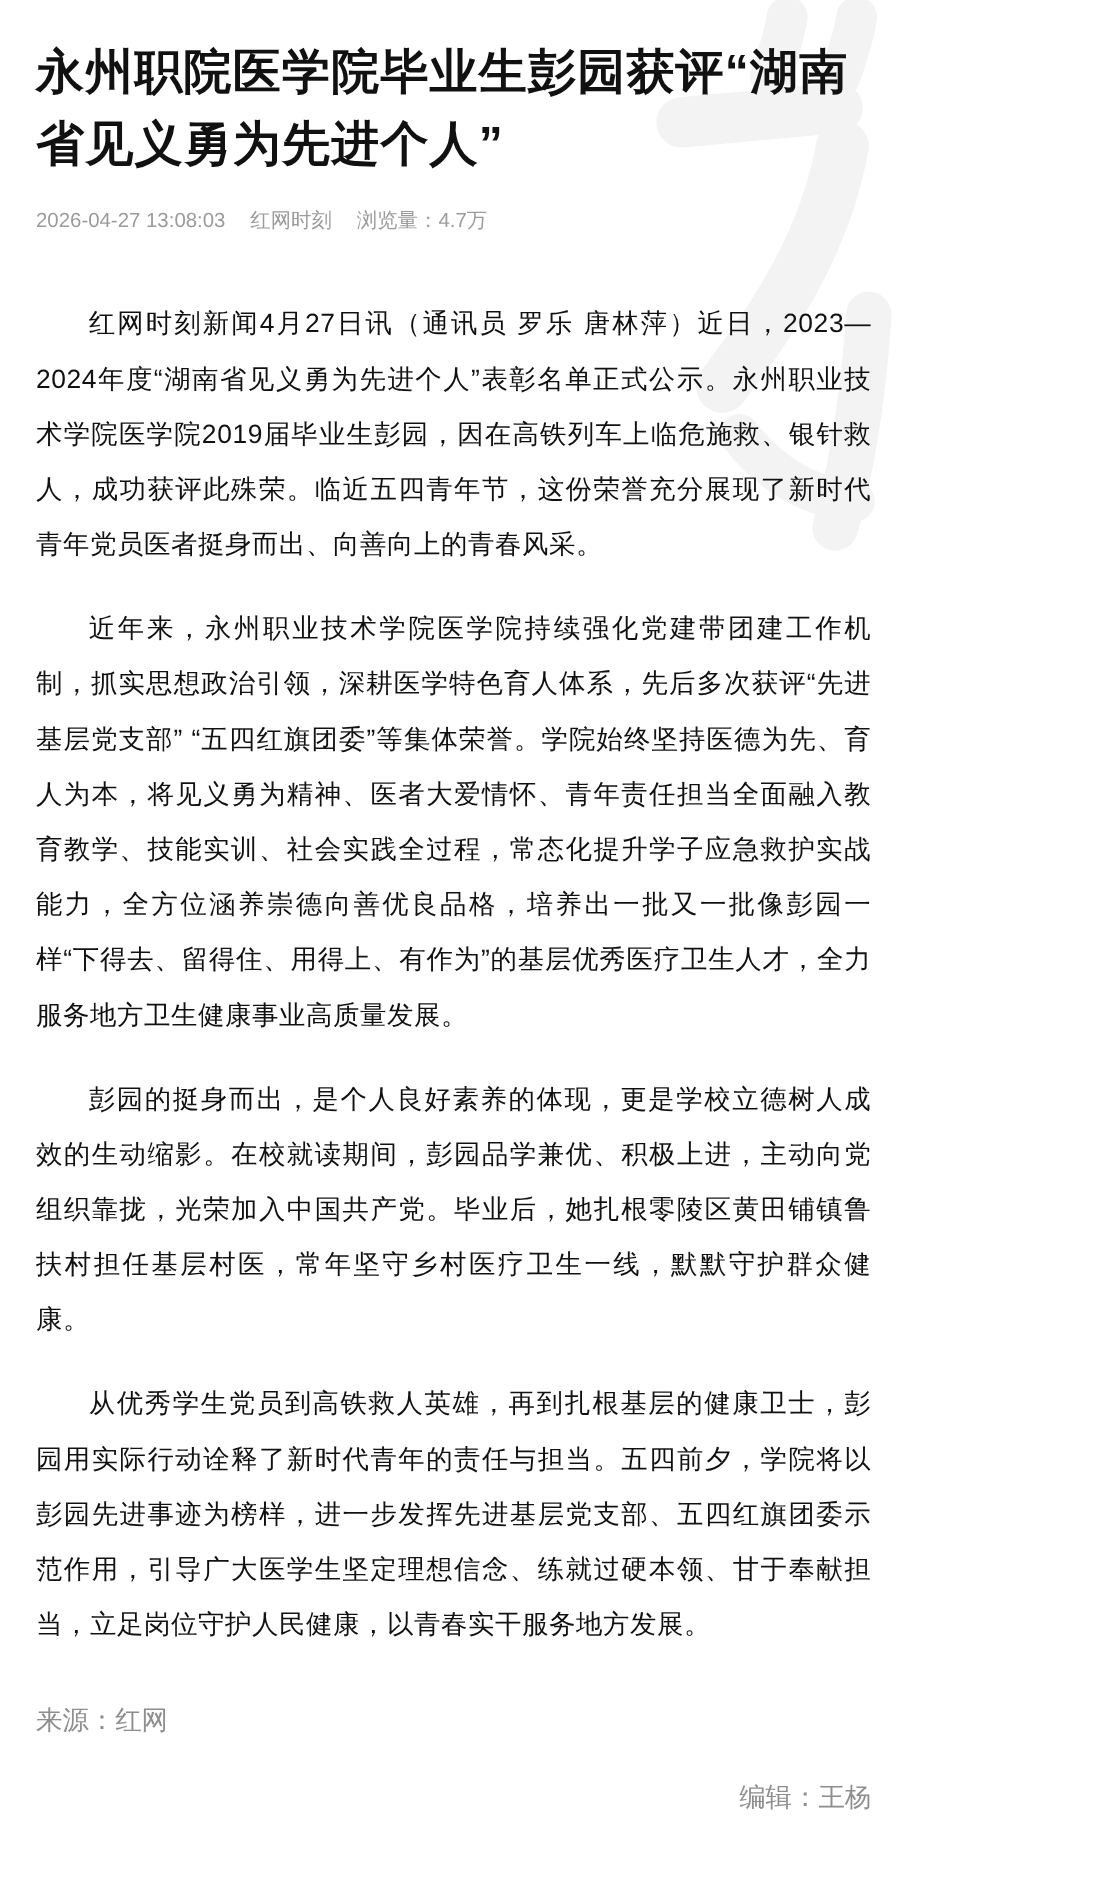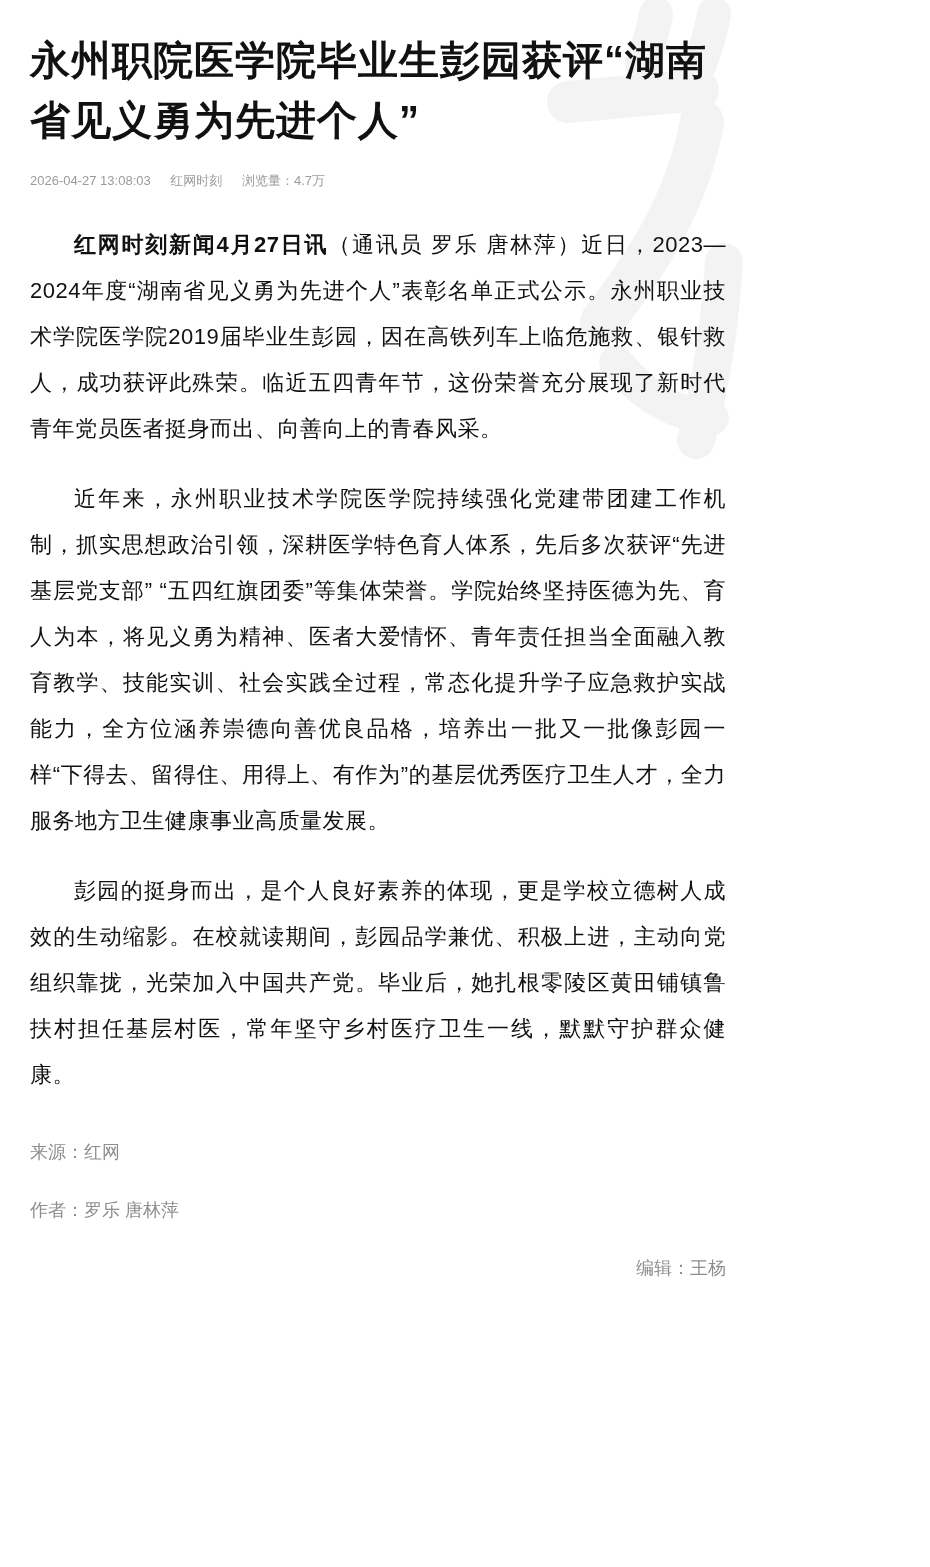--- a/index.html
+++ b/index.html
@@ -27,44 +27,44 @@
     margin: 0 0 22px 0;
     font-size: 40px;
     line-height: 60px;
     font-weight: 700;
     color: #111111;
     letter-spacing: 1px;
   }
   .meta {
     position: relative;
     z-index: 1;
-    font-size: 13px;
+    font-size: 17px;
     color: #9b9b9b;
-    margin: 0 0 32px 0;
+    margin: 0 0 52px 0;
     white-space: nowrap;
   }
   .meta .meta-item { margin-right: 16px; }
   .article-body { position: relative; z-index: 1; }
   .article-body p.para {
     margin: 0 0 24px 0;
     font-size: 22px;
     line-height: 46px;
     color: #111111;
     text-align: justify;
     text-indent: 2em;
     letter-spacing: 0.5px;
   }
-  .article-body p.para b { font-weight: 700; }
+  .article-body p.para b { font-weight: 400; }
   .footer {
     position: relative;
     z-index: 1;
     margin-top: 42px;
   }
   .footer .footer-row {
-    font-size: 18px;
+    font-size: 22px;
     color: #8e8e8e;
     margin-bottom: 34px;
   }
   .footer .footer-row:last-child { margin-bottom: 10px; text-align: right; }
 </style>
 </head>
 <body>
 
 <div class="page">
 
@@ -84,21 +84,21 @@
   <div class="meta">
     <span class="meta-item">2026-04-27 13:08:03</span>
     <span class="meta-item">红网时刻</span>
     <span class="meta-item"><span>浏览量：</span><span>4.7万</span></span>
   </div>
 
   <div class="article-body" id="article-body">
       <p class="para"><b>红网时刻新闻4月27日讯</b>（通讯员 罗乐 唐林萍）近日，2023—2024年度“湖南省见义勇为先进个人”表彰名单正式公示。永州职业技术学院医学院2019届毕业生彭园，因在高铁列车上临危施救、银针救人，成功获评此殊荣。临近五四青年节，这份荣誉充分展现了新时代青年党员医者挺身而出、向善向上的青春风采。</p>
       <p class="para">近年来，永州职业技术学院医学院持续强化党建带团建工作机制，抓实思想政治引领，深耕医学特色育人体系，先后多次获评“先进基层党支部” “五四红旗团委”等集体荣誉。学院始终坚持医德为先、育人为本，将见义勇为精神、医者大爱情怀、青年责任担当全面融入教育教学、技能实训、社会实践全过程，常态化提升学子应急救护实战能力，全方位涵养崇德向善优良品格，培养出一批又一批像彭园一样“下得去、留得住、用得上、有作为”的基层优秀医疗卫生人才，全力服务地方卫生健康事业高质量发展。</p>
       <p class="para">彭园的挺身而出，是个人良好素养的体现，更是学校立德树人成效的生动缩影。在校就读期间，彭园品学兼优、积极上进，主动向党组织靠拢，光荣加入中国共产党。毕业后，她扎根零陵区黄田铺镇鲁扶村担任基层村医，常年坚守乡村医疗卫生一线，默默守护群众健康。</p>
+      <p class="para">从优秀学生党员到高铁救人英雄，再到扎根基层的健康卫士，彭园用实际行动诠释了新时代青年的责任与担当。五四前夕，学院将以彭园先进事迹为榜样，进一步发挥先进基层党支部、五四红旗团委示范作用，引导广大医学生坚定理想信念、练就过硬本领、甘于奉献担当，立足岗位守护人民健康，以青春实干服务地方发展。</p>
     </div>
 
   <div class="footer" id="article-footer">
       <div class="footer-row">来源：红网</div>
-      <div class="footer-row">作者：罗乐 唐林萍</div>
       <div class="footer-row">编辑：王杨</div>
     </div>
 
 </div>
 
 </body></html>

